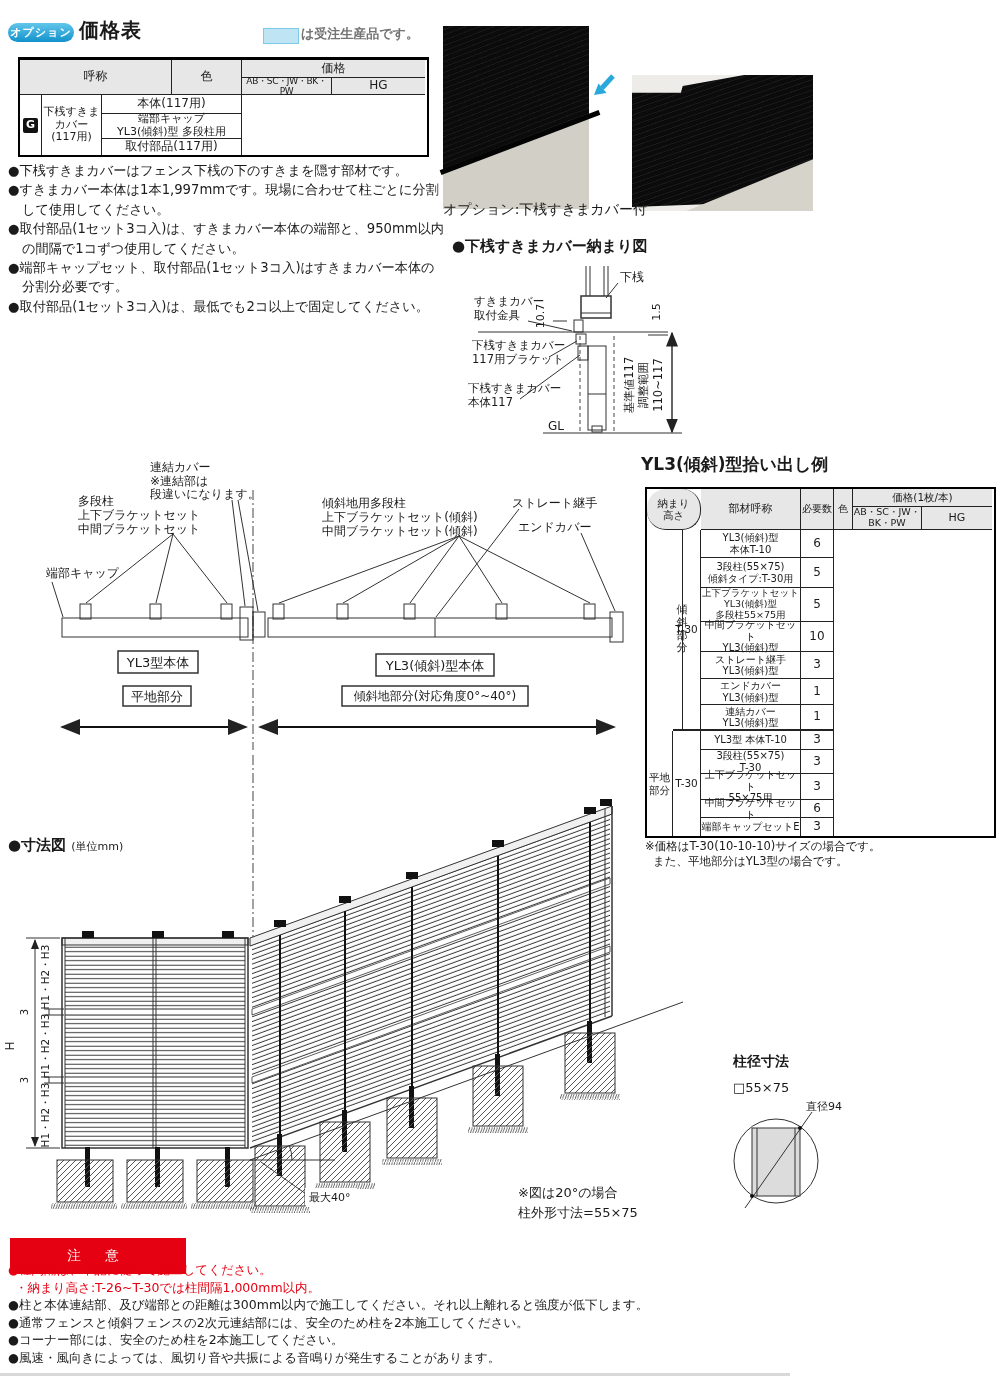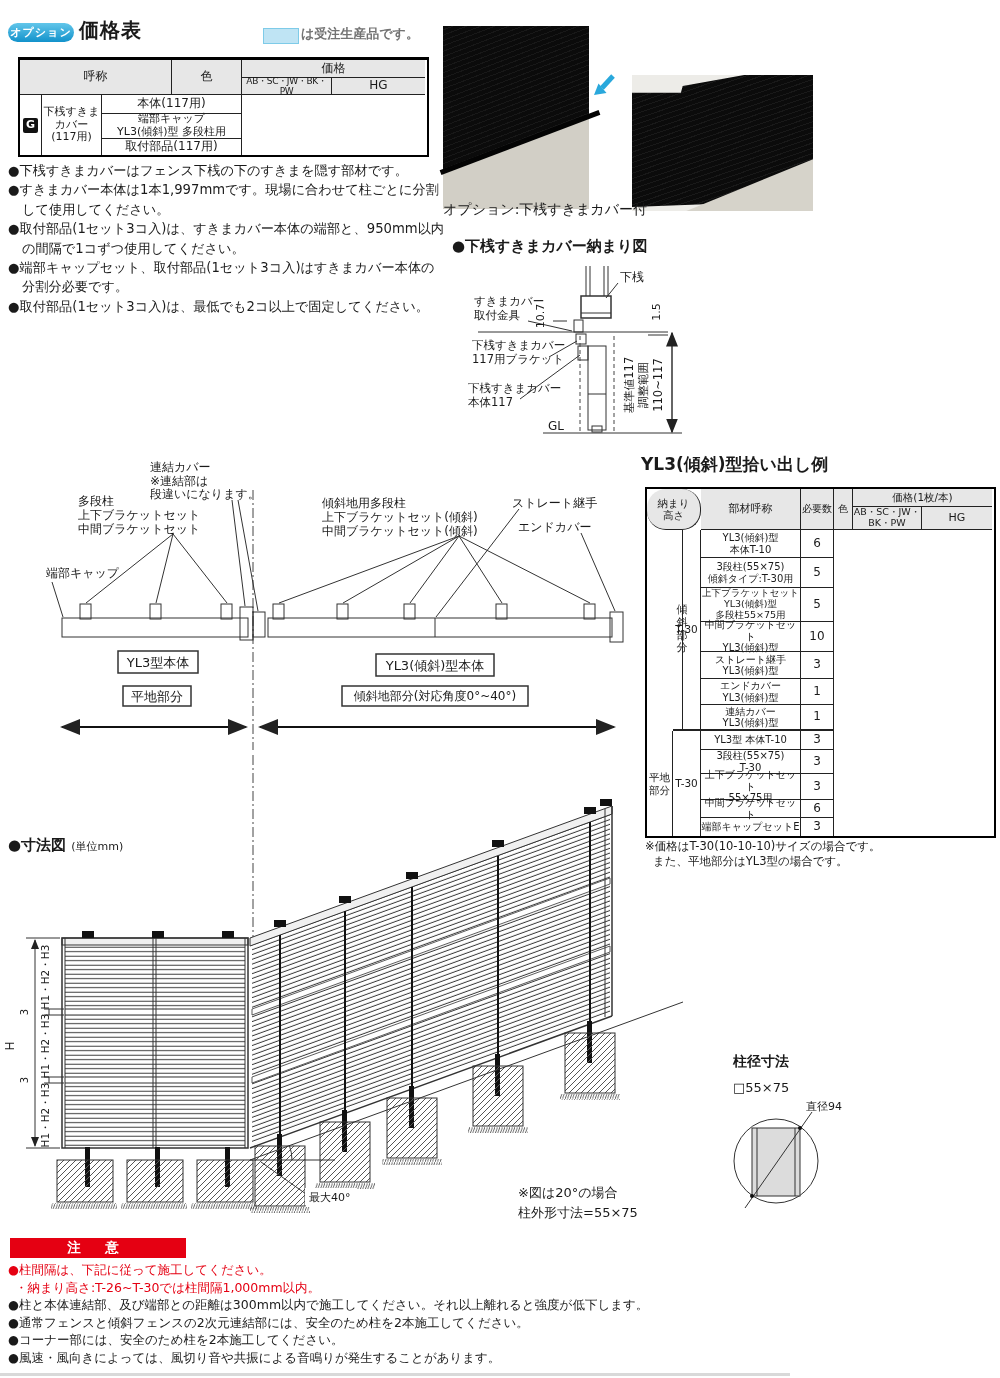--- a/index.html
+++ b/index.html
@@ -47,22 +47,22 @@
   .photo2-fence{position:absolute;left:0;top:0;width:100%;height:100%;background:
     repeating-linear-gradient(-19deg,#0b0b0b 0 4px,#191919 4px 5px);
     clip-path:polygon(0 13%,27% 13%,28% 8%,62% 0,100% 0,100% 92%,0 97%);}
   .photo2-ground{position:absolute;left:0;top:0;width:100%;height:100%;
     clip-path:polygon(30% 100%,100% 62%,100% 100%);background:#d6d3ca;}
   
   .sec-osamari{left:452px;top:237px;font-size:15px;font-weight:bold;}
   .sec-dim{left:8px;top:836px;font-size:15px;font-weight:bold;}
   .sec-dim .unit{font-size:11px;font-weight:normal;}
   
-  .caution-banner{left:10px;top:1238px;width:176px;height:20px;background:#e50012;color:#fff;
-    font-size:13.5px;font-weight:bold;display:flex;align-items:center;justify-content:center;letter-spacing:10px;}
+  .caution-banner{left:10px;top:1238px;width:176px;height:36px;background:#e50012;color:#fff;
+    font-size:13.5px;font-weight:normal;display:flex;align-items:center;justify-content:center;letter-spacing:10px;}
   .caution-list{left:8px;top:1261px;width:985px;font-size:12.5px;line-height:17.5px;}
   .caution-list .red{color:#e50012;}
   .caution-list .indent{padding-left:7px;}
   .bottom-strip{left:0;top:1373px;width:790px;height:3px;background:#d9d9d9;}
   
   svg{position:absolute;overflow:visible;}
   svg text{font-family:"DejaVu Sans","Liberation Sans",sans-serif;fill:#1a1a1a;}
   .ln{stroke:#333;stroke-width:1;fill:none;}
   .ln15{stroke:#333;stroke-width:1.5;fill:none;}
   .thick{stroke:#111;stroke-width:2;fill:none;}

